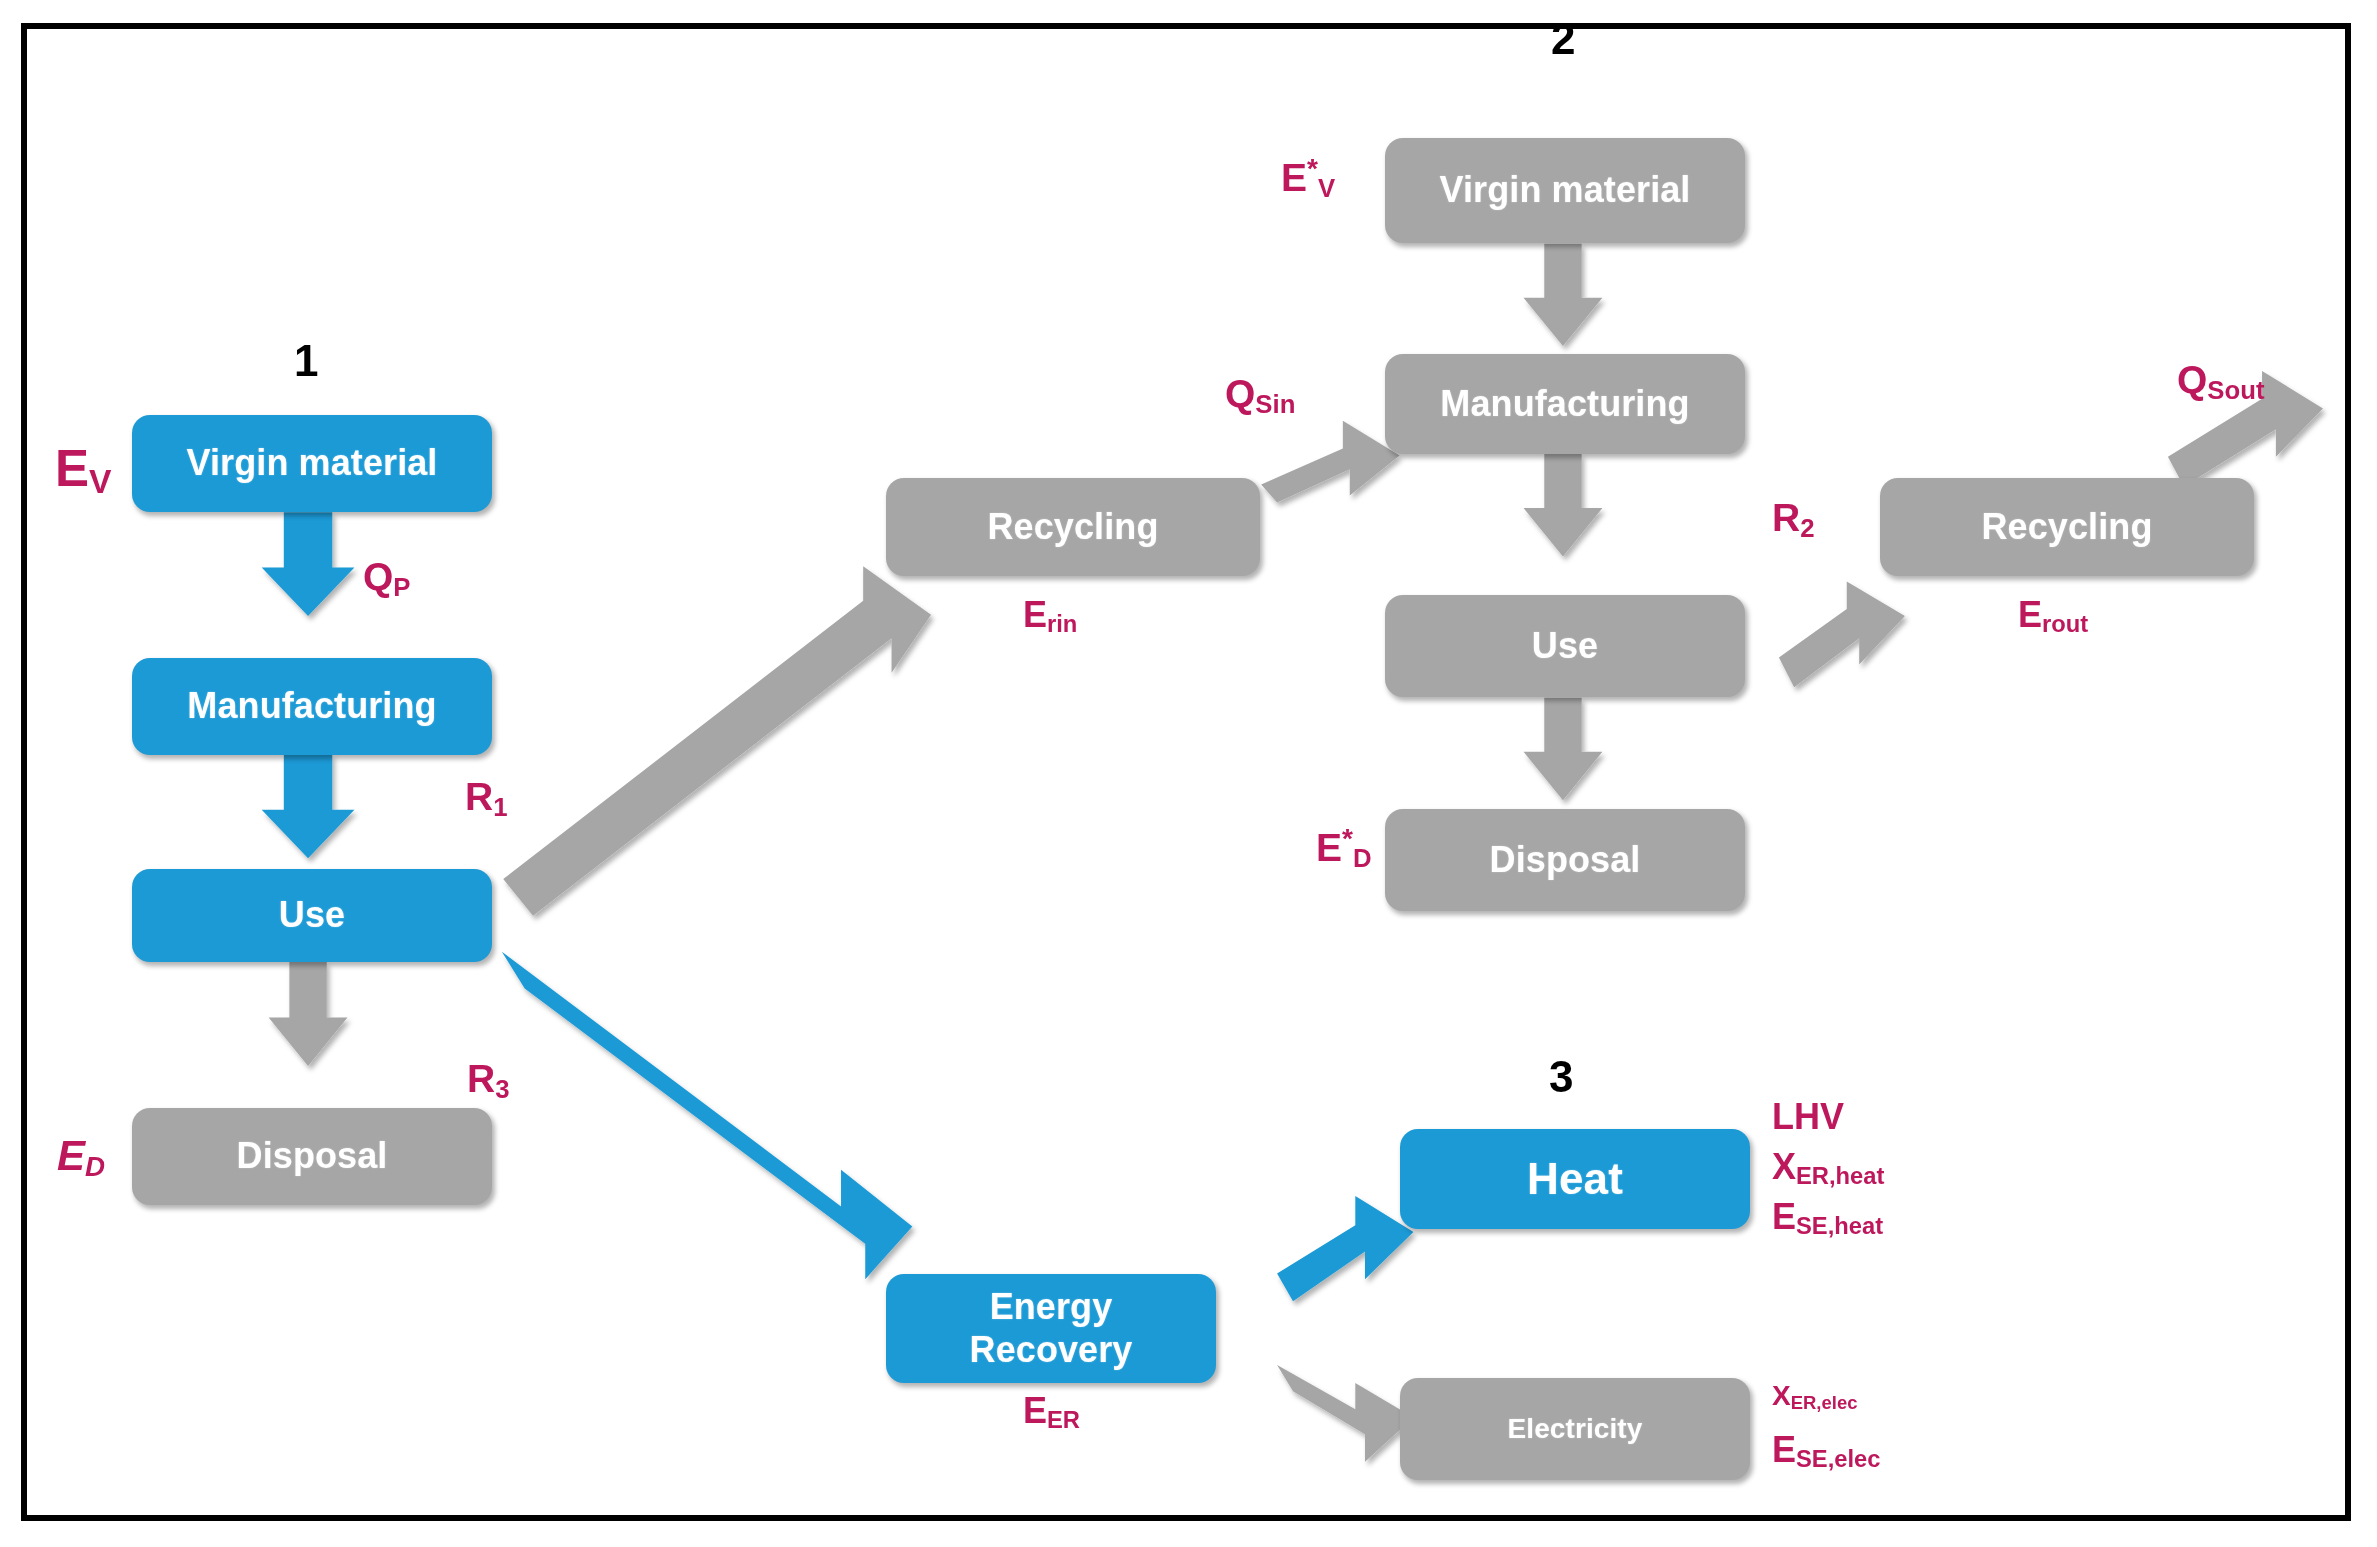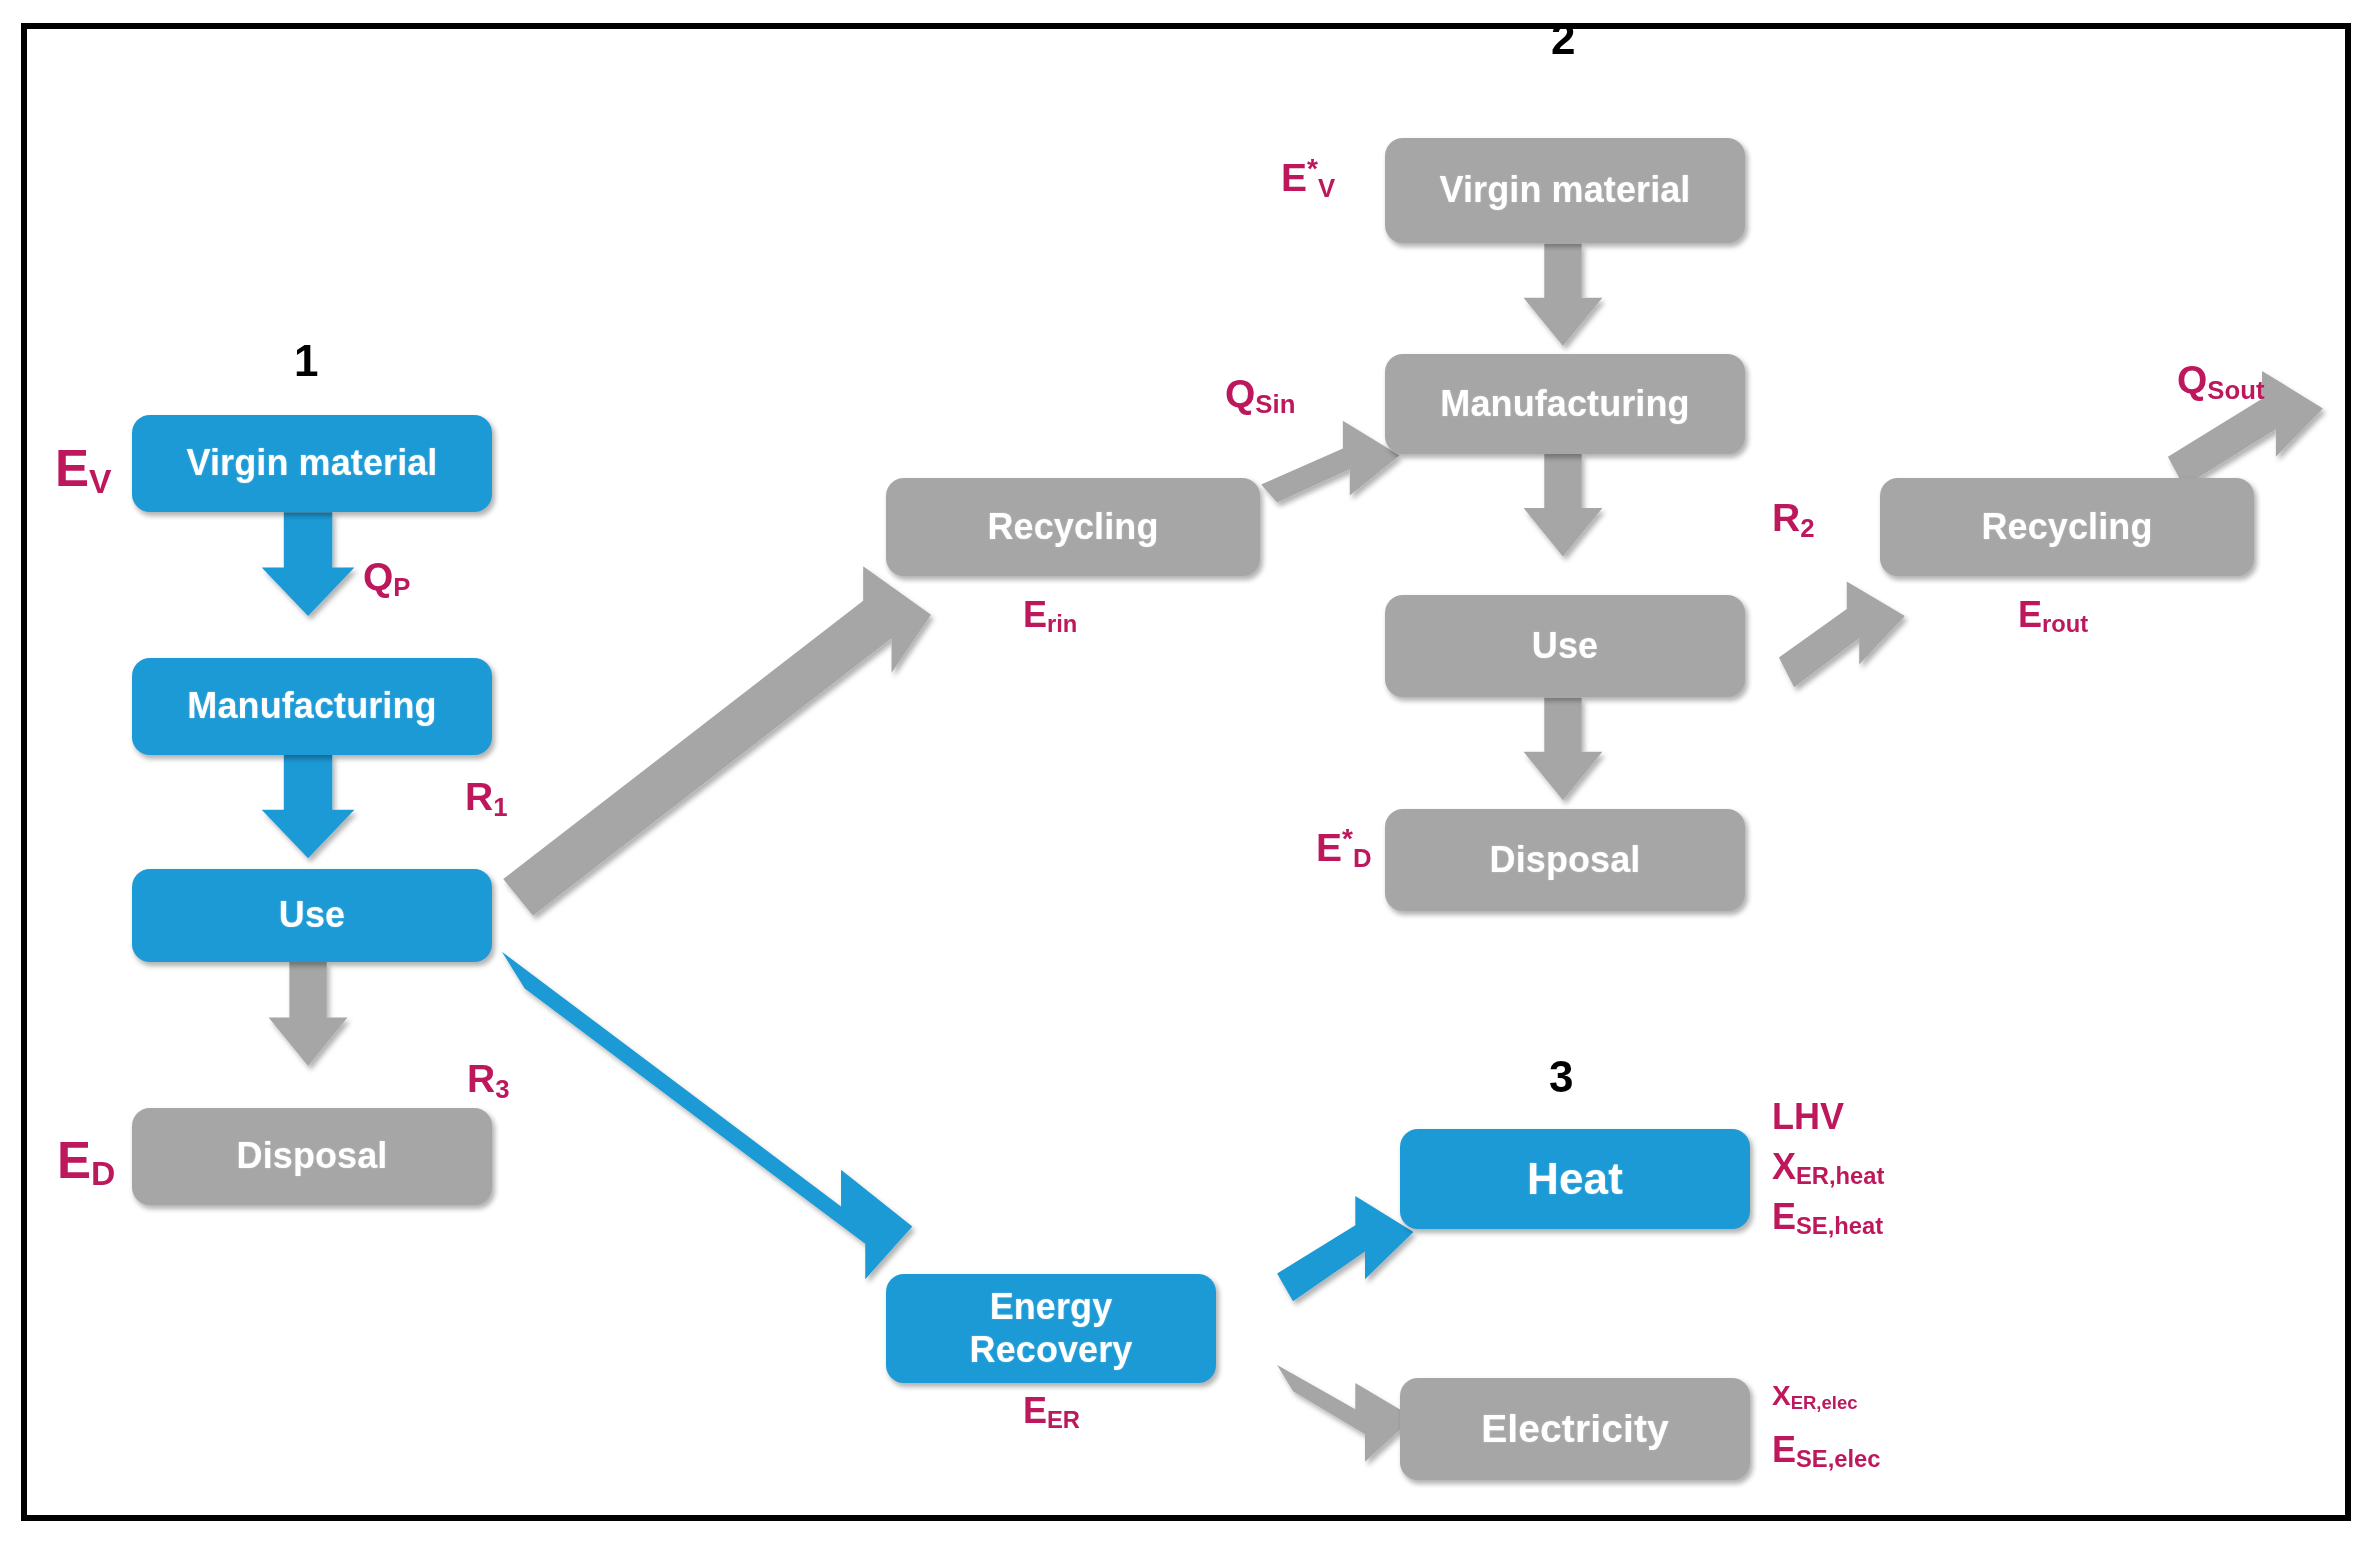--- a/index.html
+++ b/index.html
@@ -128,31 +128,31 @@
 
   <div class="node gray" style="left:1880px;top:478px;width:374px;height:98px;font-size:36px;">Recycling</div>
 
   <div class="node blue multi" style="left:886px;top:1274px;width:330px;height:109px;font-size:36px;flex-direction:column;">
     <span>Energy</span>
     <span>Recovery</span>
   </div>
 
   <div class="node blue" style="left:1400px;top:1129px;width:350px;height:100px;font-size:44px;">Heat</div>
 
-  <div class="node gray" style="left:1400px;top:1378px;width:350px;height:102px;font-size:39px;">Electricity</div>
+  <div class="node gray" style="left:1400px;top:1378px;width:350px;height:102px;font-size:28px;">Electricity</div>
 
   <div class="lbl" style="left:55px;top:443px;font-size:51px;">
     <span>E</span><sub>V</sub>
   </div>
 
   <div class="lbl" style="left:363px;top:557px;font-size:39px;">
     <span>Q</span><sub>P</sub>
   </div>
 
-  <div class="lbl" style="left:57px;top:1135px;font-size:51px;">
+  <div class="lbl" style="left:57px;top:1135px;font-size:42px;font-style:italic;">
     <span>E</span><sub>D</sub>
   </div>
 
   <div class="lbl" style="left:465px;top:777px;font-size:39px;">
     <span>R</span><sub>1</sub>
   </div>
 
   <div class="lbl" style="left:467px;top:1059px;font-size:39px;">
     <span>R</span><sub>3</sub>
   </div>

